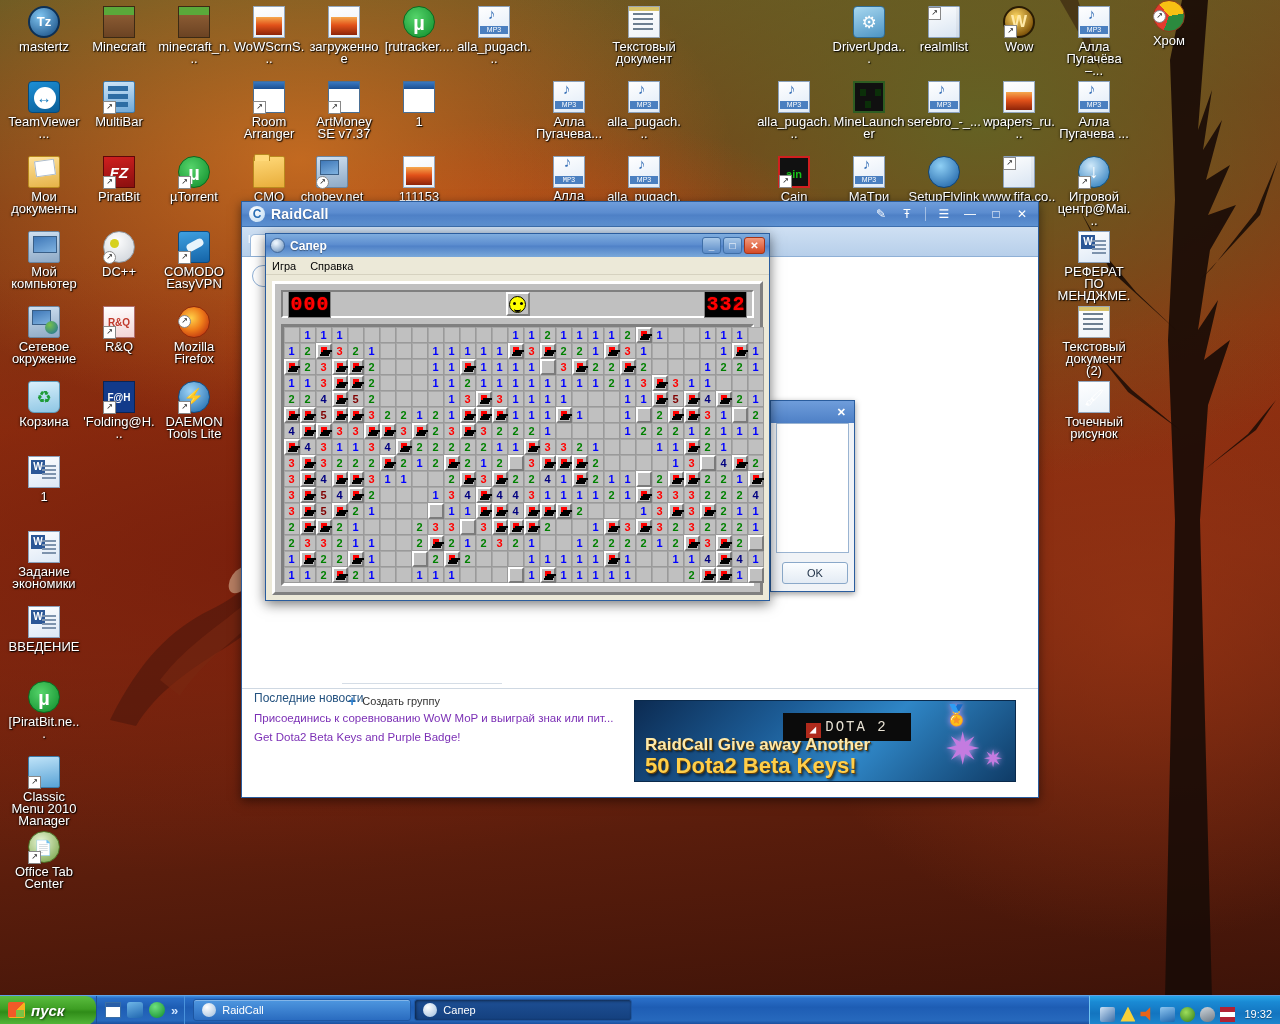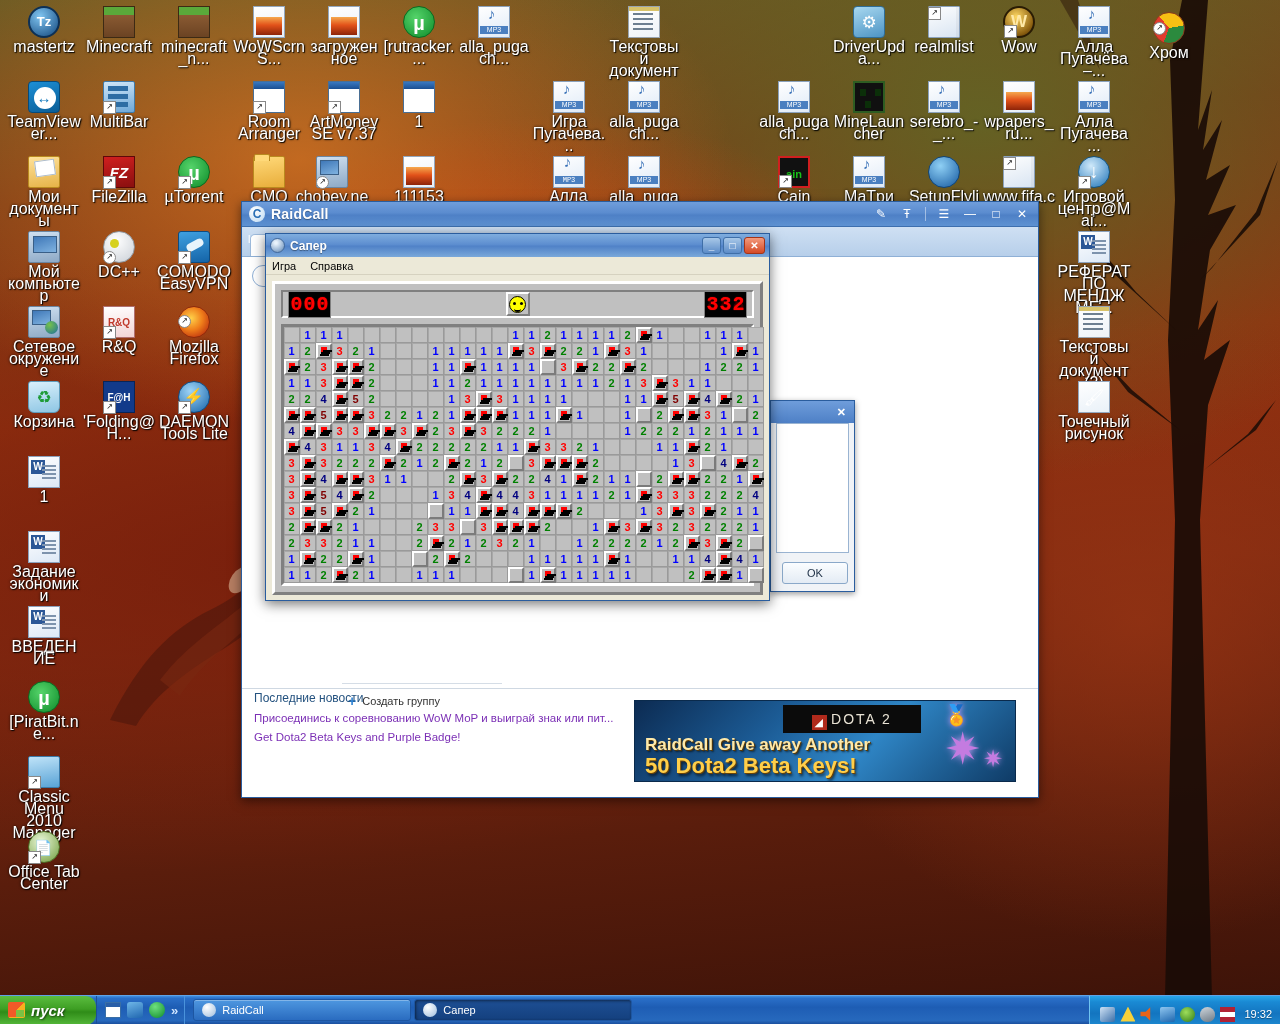--- a/index.html
+++ b/index.html
@@ -33,21 +33,21 @@
     position: absolute; left: 100px; top: 430px; width: 320px; height: 300px;
     pointer-events:none; opacity: .75;
   }
 
   .icon-grid { position: absolute; top: 0; left: 0; width: 1280px; height: 1000px; }
   .dicon {
     position: absolute;
     width: 76px;
     text-align: center;
     color: #fff;
-    font-size: 16px;
+    font-size: 13px;
     line-height: 12px;
     text-shadow: 1px 1px 1px rgba(0,0,0,0.9), 0 0 3px rgba(0,0,0,0.8);
     cursor: default;
   }
   .dicon .glyph {
     width: 32px; height: 32px; margin: 0 auto 3px auto;
     position: relative;
     display: block;
   }
   .dicon .label { display: block; padding: 0 1px; word-wrap: break-word; }
@@ -220,23 +220,23 @@
 
   #rc-newsdiv { position:absolute; left:0; right:0; bottom:108px; height:1px; background:#cfd8e2; }
   #rc-news { position:absolute; left:12px; bottom:8px; width:774px; height:98px; }
   #rc-news-title { font-size:12px; color:#24527f; margin-bottom:7px; }
   .rc-news-link { font-size:11.5px; color:#7b2fb5; display:block; margin-bottom:7px; cursor:pointer; }
   #rc-banner {
     position:absolute; right:12px; bottom:7px; width:382px; height:82px;
     background: linear-gradient(135deg,#0c2b52 0%, #1c5c96 35%, #2f86c6 60%, #0f3b66 100%);
     border:1px solid #0a2a4c; overflow:hidden;
   }
-  #rc-banner-dota { position:absolute; left:148px; top:4px; width:138px; height:28px; background:#0b0b0b;
+  #rc-banner-dota { position:absolute; left:148px; top:12px; width:128px; height:28px; background:#0b0b0b;
     color:#e8e2d4; font-size:14px; letter-spacing:2px; text-align:center; line-height:28px;
-    font-family:Liberation Sans, sans-serif; }
+    font-family:Liberation Mono, monospace; }
   #rc-banner-dota .dlogo { display:inline-block; width:15px; height:15px; background:#b02a1c;
     color:#fff; font-size:11px; line-height:15px; margin-right:4px; vertical-align:-2px; text-align:center;}
   #rc-banner-l1 { position:absolute; left:10px; top:34px; font-size:17px; font-weight:bold;
     color:#ffe9a8; text-shadow:1px 1px 0 #5a3a06, 2px 2px 2px rgba(0,0,0,.6); white-space:nowrap;}
   #rc-banner-l2 { position:absolute; left:10px; top:52px; font-size:22px; font-weight:bold;
     color:#ffcf4a; text-shadow:1px 1px 0 #6a4206, 2px 3px 3px rgba(0,0,0,.65); white-space:nowrap;}
   .bstar { position:absolute; color:#c47be0; text-shadow:0 0 6px rgba(220,160,255,.9); }
 
   
   #rc-dialog {
@@ -420,21 +420,21 @@
         <span class="label">realmlist</span>
       </div>
       <div class="dicon" style="left: 981px; top: 6px;">
         <span class="glyph ic-wow ic-shortcut"></span>
         <span class="label">Wow</span>
       </div>
       <div class="dicon" style="left: 1056px; top: 6px;">
         <span class="glyph ic-mp3"></span>
         <span class="label">Алла Пугачёва –...</span>
       </div>
-      <div class="dicon" style="left: 1131px; top: 12px;">
+      <div class="dicon" style="left: 1131px; top: 0;">
         <span class="glyph ic-chrome ic-shortcut"></span>
         <span class="label">Хром</span>
       </div>
       <div class="dicon" style="left: 6px; top: 81px;">
         <span class="glyph ic-tv"></span>
         <span class="label">TeamViewer...</span>
       </div>
       <div class="dicon" style="left: 81px; top: 81px;">
         <span class="glyph ic-multibar ic-shortcut"></span>
         <span class="label">MultiBar</span>
@@ -446,21 +446,21 @@
       <div class="dicon" style="left: 306px; top: 81px;">
         <span class="glyph ic-winapp ic-shortcut"></span>
         <span class="label">ArtMoney SE v7.37</span>
       </div>
       <div class="dicon" style="left: 381px; top: 81px;">
         <span class="glyph ic-winapp"></span>
         <span class="label">1</span>
       </div>
       <div class="dicon" style="left: 531px; top: 81px;">
         <span class="glyph ic-mp3"></span>
-        <span class="label">Игра Пугачева...</span>
+        <span class="label">Алла Пугачева...</span>
       </div>
       <div class="dicon" style="left: 606px; top: 81px;">
         <span class="glyph ic-mp3"></span>
         <span class="label">alla_pugach...</span>
       </div>
       <div class="dicon" style="left: 756px; top: 81px;">
         <span class="glyph ic-mp3"></span>
         <span class="label">alla_pugach...</span>
       </div>
       <div class="dicon" style="left: 831px; top: 81px;">
@@ -478,21 +478,21 @@
       <div class="dicon" style="left: 1056px; top: 81px;">
         <span class="glyph ic-mp3"></span>
         <span class="label">Алла Пугачева ...</span>
       </div>
       <div class="dicon" style="left: 6px; top: 156px;">
         <span class="glyph ic-mydocs"></span>
         <span class="label">Мои документы</span>
       </div>
       <div class="dicon" style="left: 81px; top: 156px;">
         <span class="glyph ic-filezilla ic-shortcut"></span>
-        <span class="label">FileZilla</span>
+        <span class="label">PiratBit</span>
       </div>
       <div class="dicon" style="left: 156px; top: 156px;">
         <span class="glyph ic-utorrent ic-shortcut"></span>
         <span class="label">µTorrent</span>
       </div>
       <div class="dicon" style="left: 231px; top: 156px;">
         <span class="glyph ic-folder"></span>
         <span class="label">CMO</span>
       </div>
       <div class="dicon" style="left: 294px; top: 156px;">

